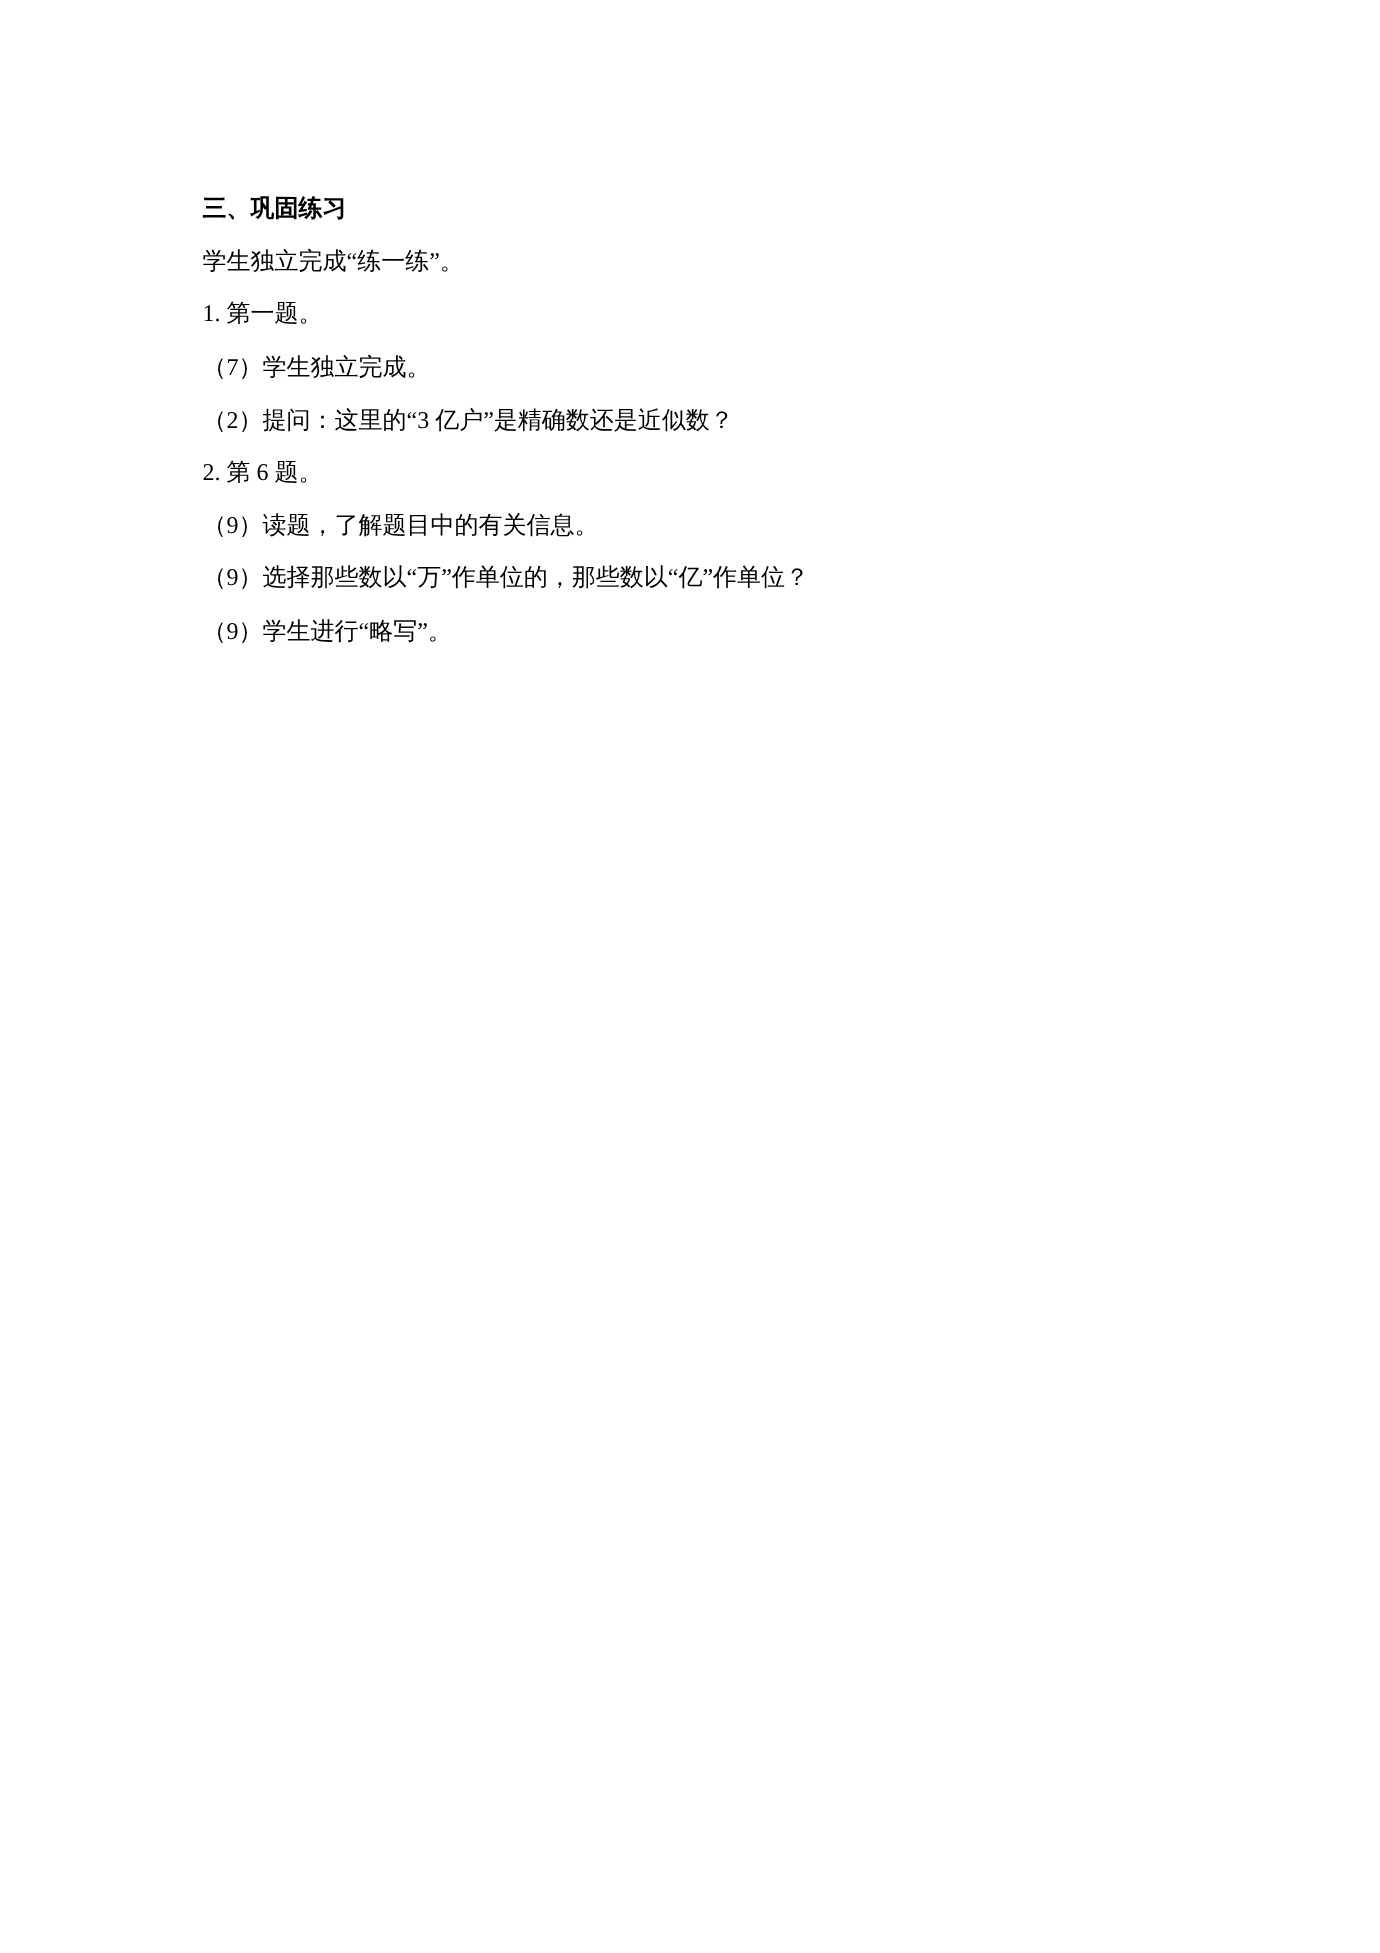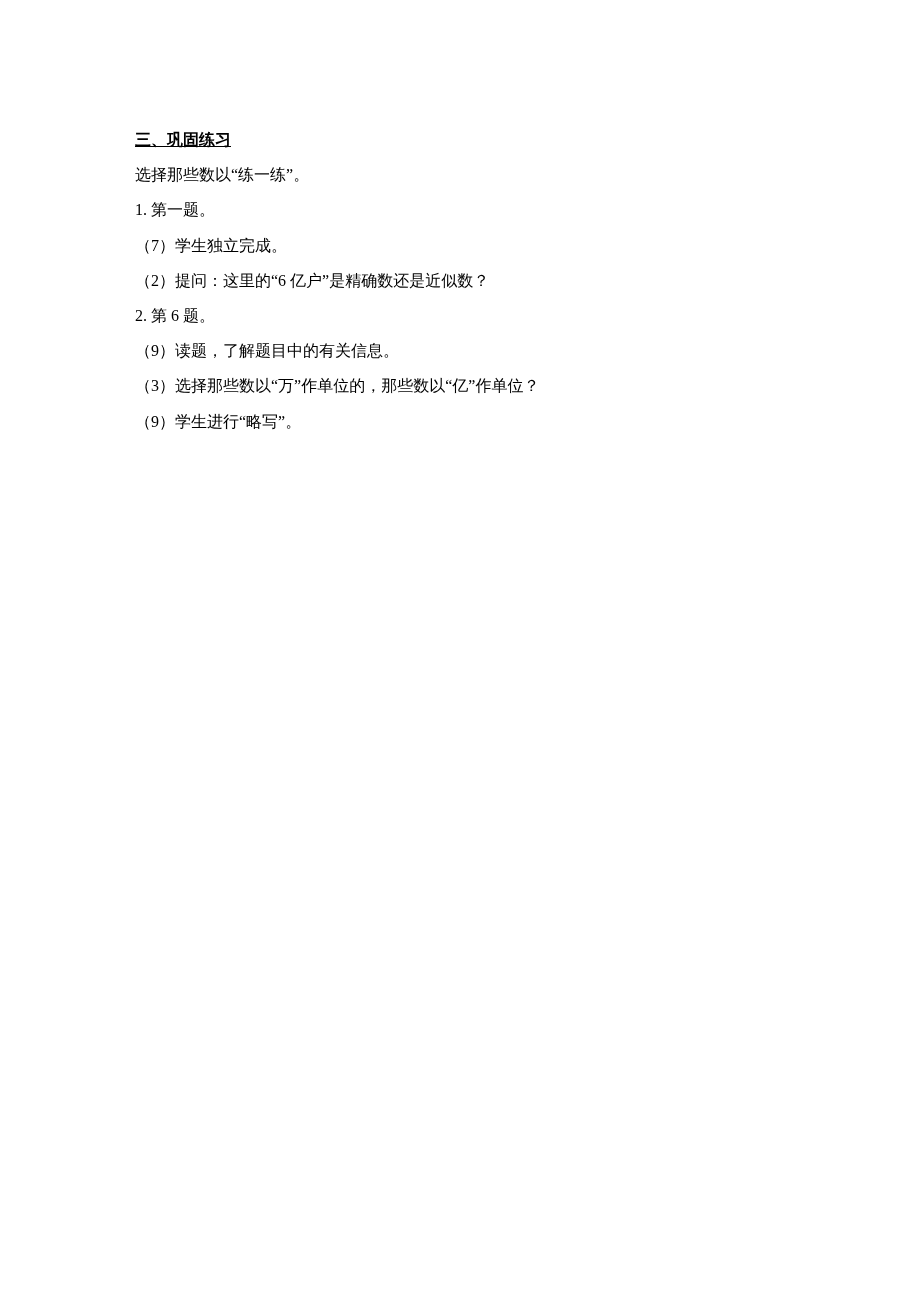--- a/index.html
+++ b/index.html
@@ -12,30 +12,29 @@
       height: 1302px;
       background: #ffffff;
       font-family: "SimSun", "宋体", serif;
       font-size: 16px;
       color: #000000;
       padding: 122px 130px 0 135px;
       line-height: 2.2;
     }
     .heading {
       font-weight: bold;
-      text-decoration: underline;
     }
     .line {
       white-space: nowrap;
     }
   </style>
 </head>
 <body>
 
 <div class="heading line">三、巩固练习</div>
-<div class="line">选择那些数以“练一练”。</div>
+<div class="line">学生独立完成“练一练”。</div>
 <div class="line">1. 第一题。</div>
 <div class="line">（7）学生独立完成。</div>
-<div class="line">（2）提问：这里的“6 亿户”是精确数还是近似数？</div>
+<div class="line">（2）提问：这里的“3 亿户”是精确数还是近似数？</div>
 <div class="line">2. 第 6 题。</div>
 <div class="line">（9）读题，了解题目中的有关信息。</div>
-<div class="line">（3）选择那些数以“万”作单位的，那些数以“亿”作单位？</div>
+<div class="line">（9）选择那些数以“万”作单位的，那些数以“亿”作单位？</div>
 <div class="line">（9）学生进行“略写”。</div>
 
 </body></html>

